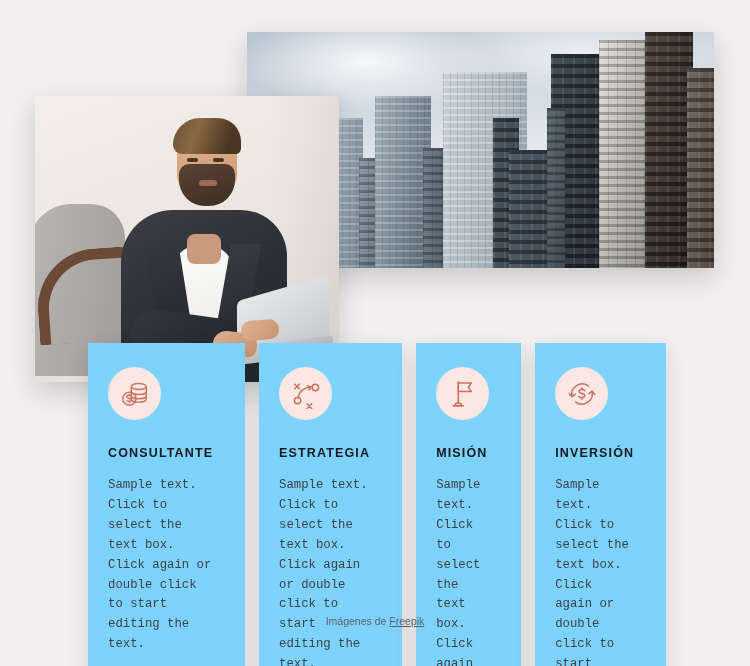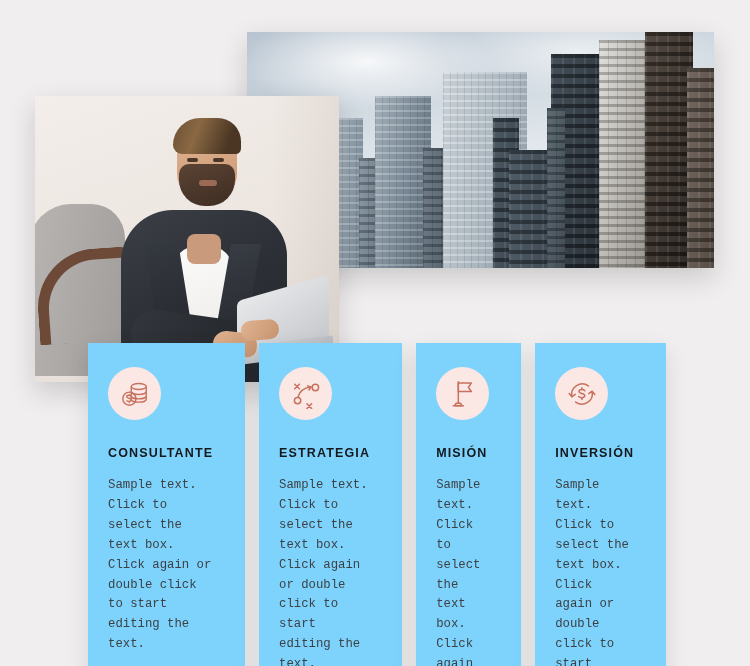--- a/index.html
+++ b/index.html
@@ -396,14 +396,17 @@
           <path d="M19 12.6c-.7-.8-1.9-1.3-3.2-1.3-1.8 0-3 .9-3 2.1 0 2.7 6.2 1.5 6.2 4.3 0 1.2-1.3 2.2-3.2 2.2-1.4 0-2.6-.5-3.3-1.3"></path>
           <path d="M15.9 9.4v1.9M15.9 20v1.9"></path>
         </svg>
       </div>
       <h3 class="card-title">INVERSIÓN</h3>
       <p class="card-body">Sample text. Click to select the text box. Click again or double click to start editing the text.</p>
     </div>
 
   </div>
 
+  <div class="footer">
+    <span>Imágenes de </span><a href="#">Freepik</a>
+  </div>
 
 </div>
 
 </body></html>

